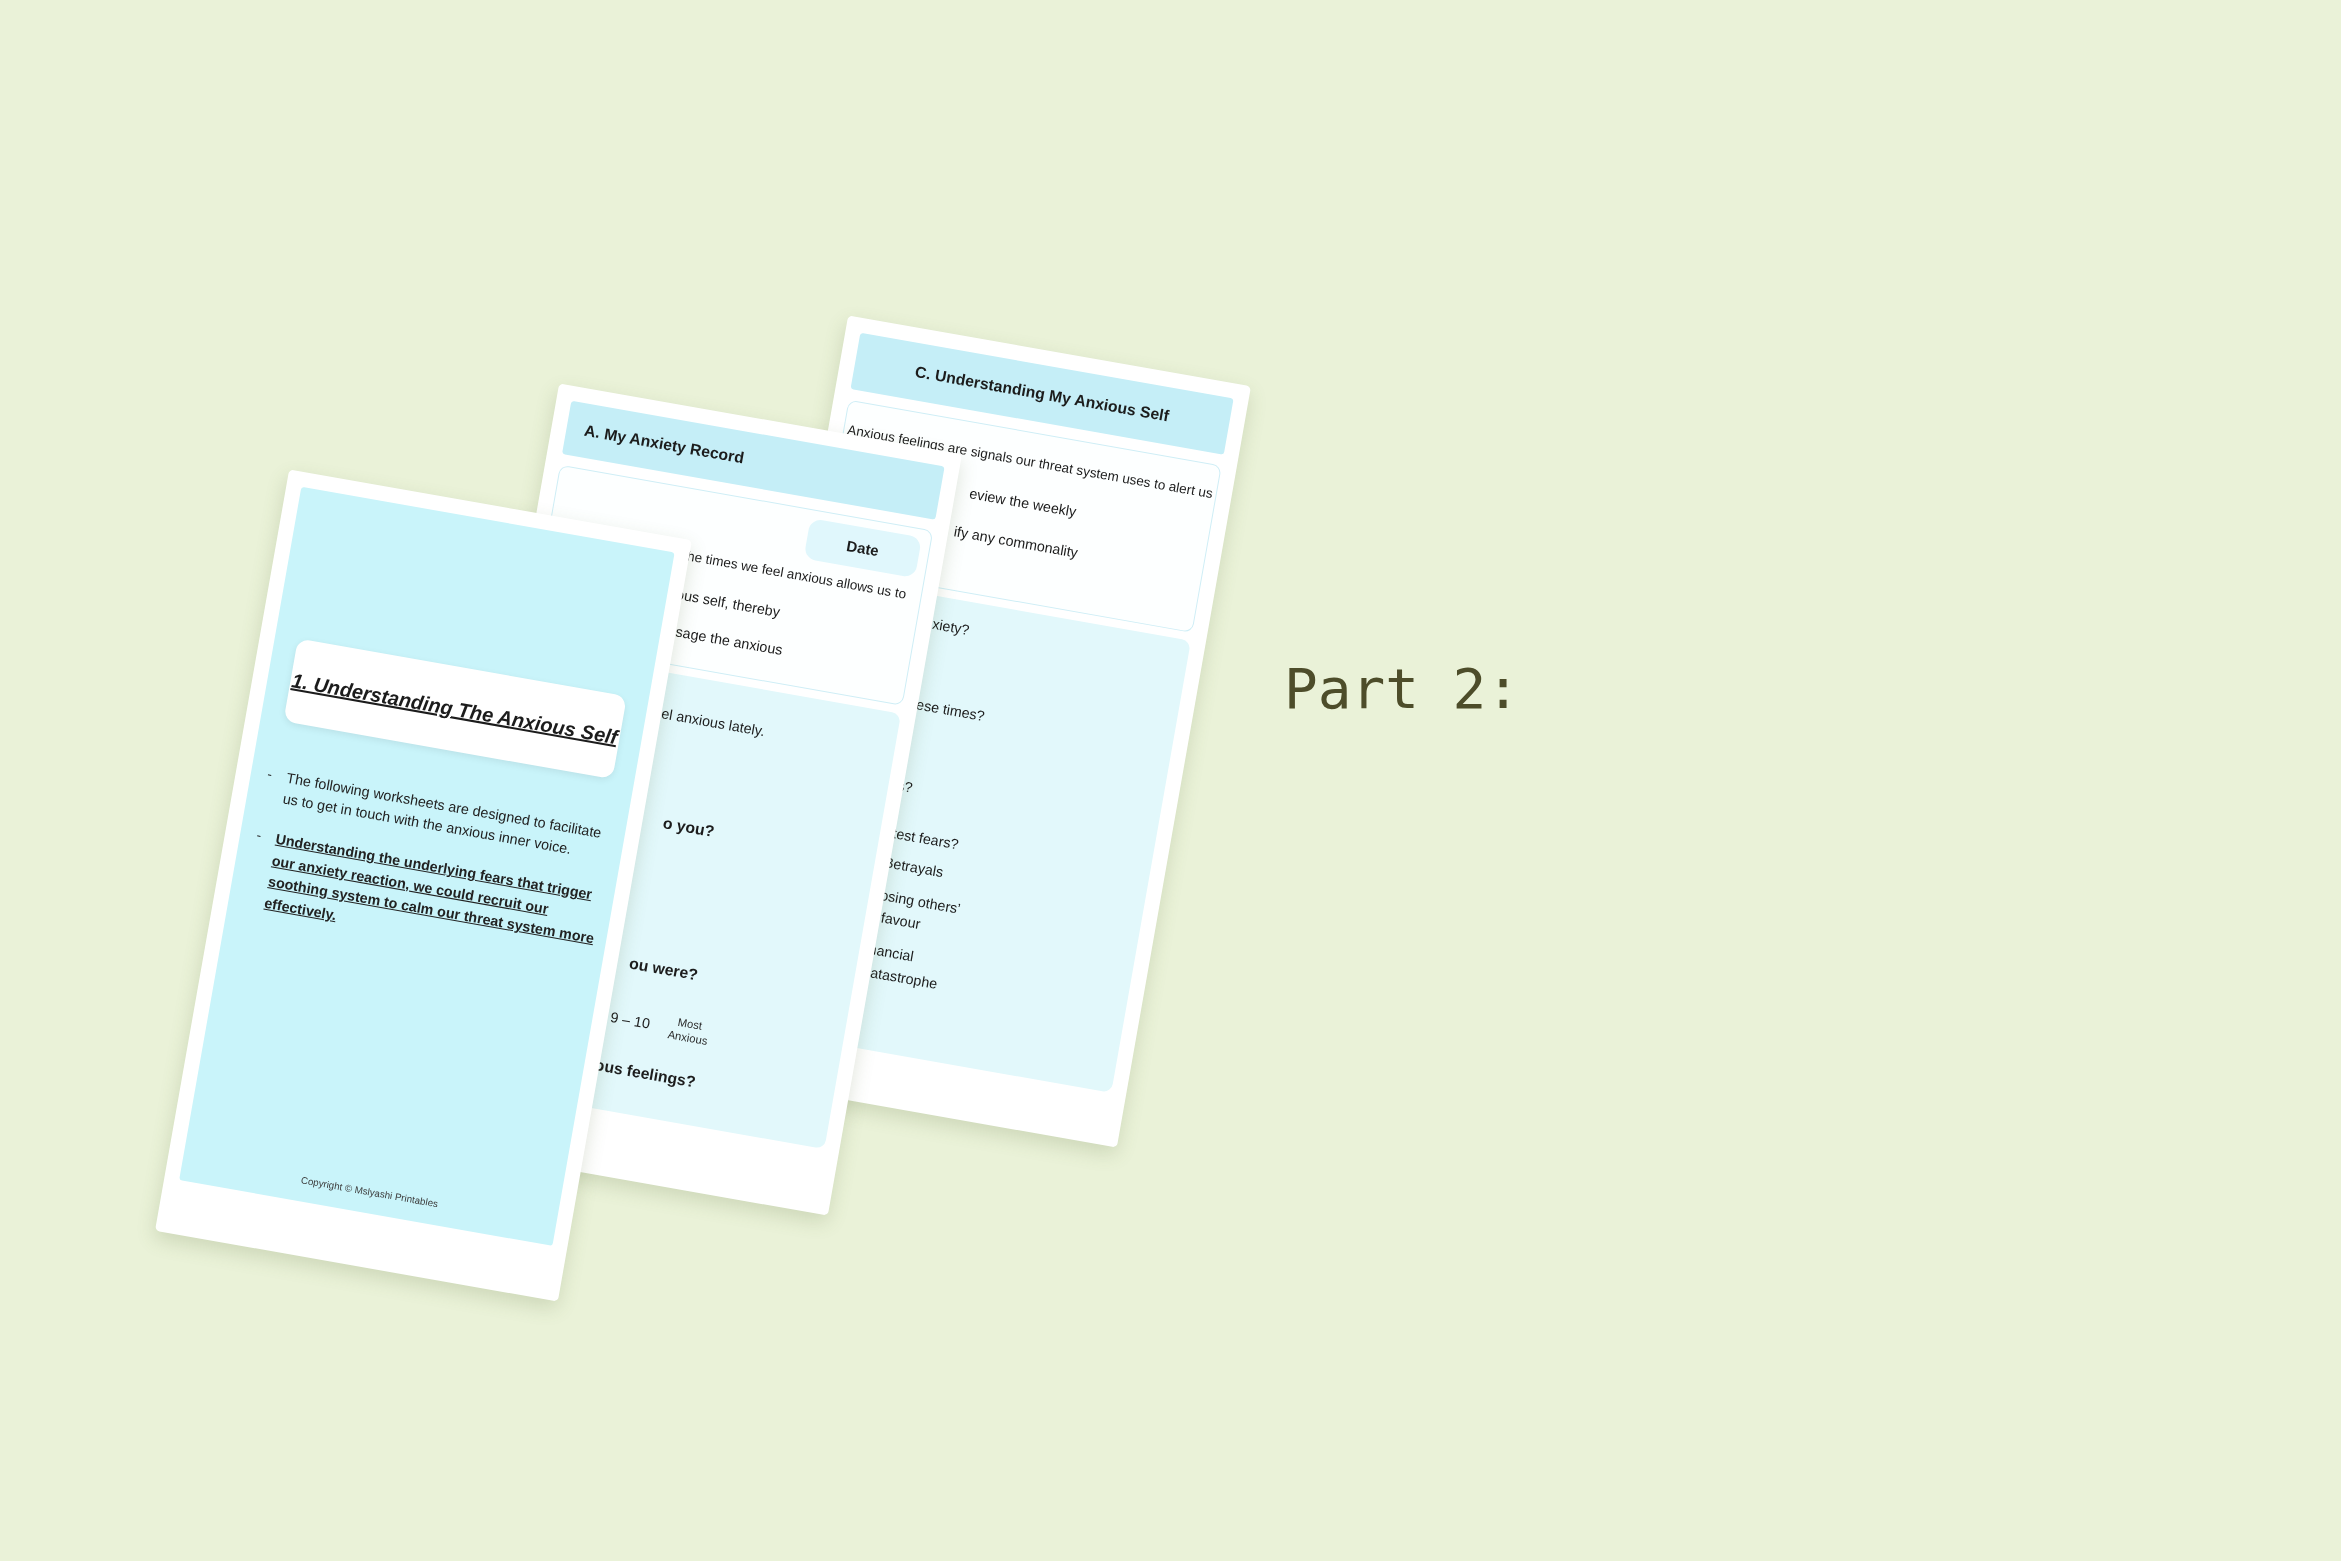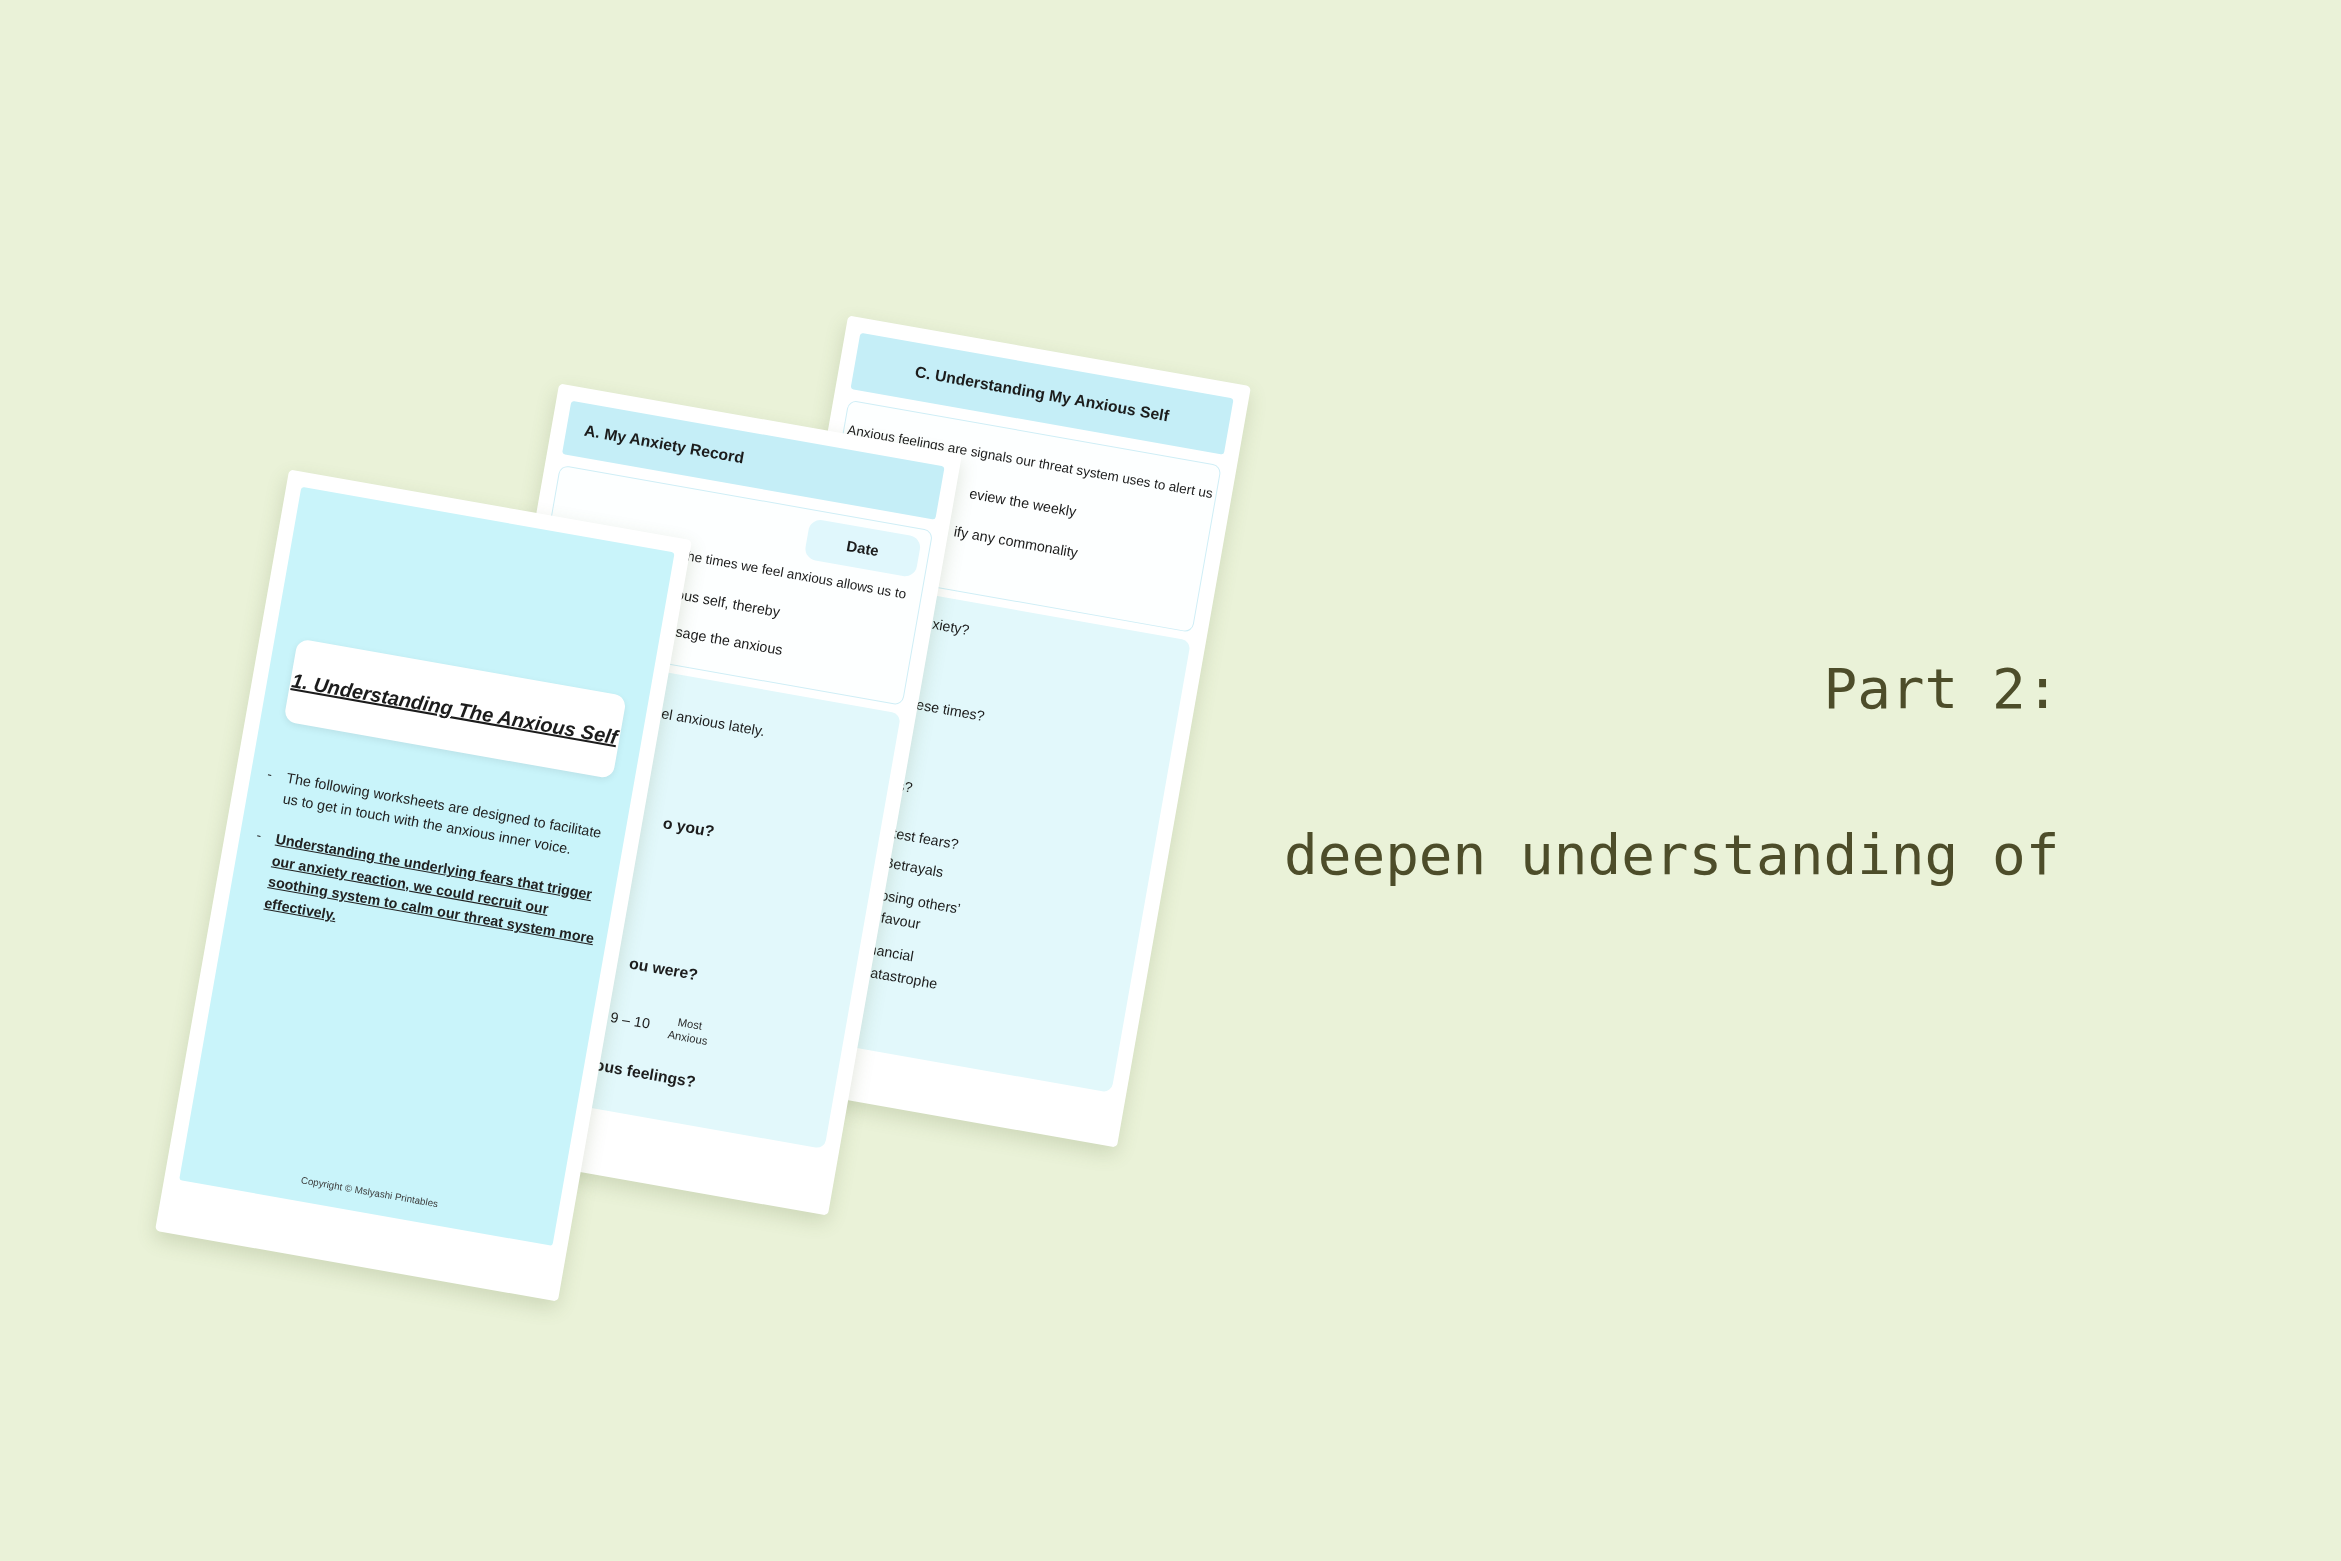--- a/index.html
+++ b/index.html
@@ -59,21 +59,21 @@
   #page-back .light-box{top:261px;bottom:53px;}
   .q{position:absolute;font-size:14.3px;white-space:nowrap;}
   .cb{position:absolute;font-size:14.3px;white-space:nowrap;}
   .cb .box{font-size:12.8px;margin-right:6px;}
   .subline{position:absolute;font-size:14.3px;white-space:nowrap;}
   .note{position:absolute;font-size:12.8px;white-space:nowrap;}
 
   
   .caption{position:absolute;left:1284px;top:647px;
     font-family:"DejaVu Sans Mono", monospace;font-size:56px;color:#4d4d2a;}
-  .caption-line{height:83px;line-height:83px;white-space:pre;text-align:right;}
+  .caption-line{height:83px;line-height:83px;white-space:pre;}
 </style>
 </head>
 <body>
 
 <div class="page" id="page-back">
   <div class="band center">
     <span>C. Understanding My Anxious Self</span>
   </div>
   <div class="intro-box">
     <div class="cline" style="top:21px;font-size:13.5px;">Anxious feelings are signals our threat system uses to alert us</div>
@@ -145,15 +145,14 @@
         <span class="btxt">Understanding the underlying fears that trigger our anxiety reaction, we could recruit our soothing system to calm our threat system more effectively.</span>
       </div>
     </div>
     <div class="copyright">Copyright © Mslyashi Printables</div>
   </div>
 </div>
 
 <div class="caption">
   <div class="caption-line">Part 2:</div>
   <div class="caption-line"></div>
-  <div class="caption-line">deepen understanding of</div>
 </div>
 
 
 </body></html>

